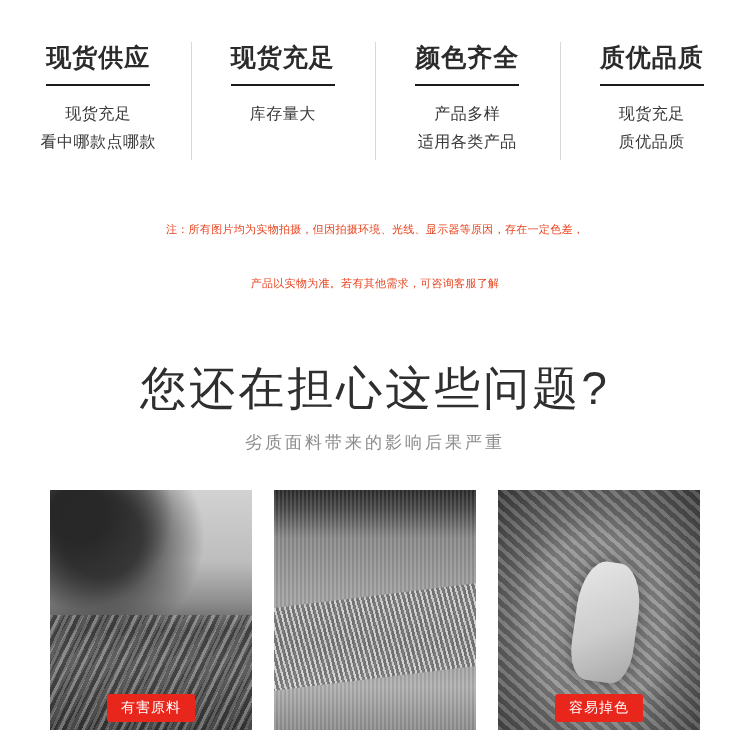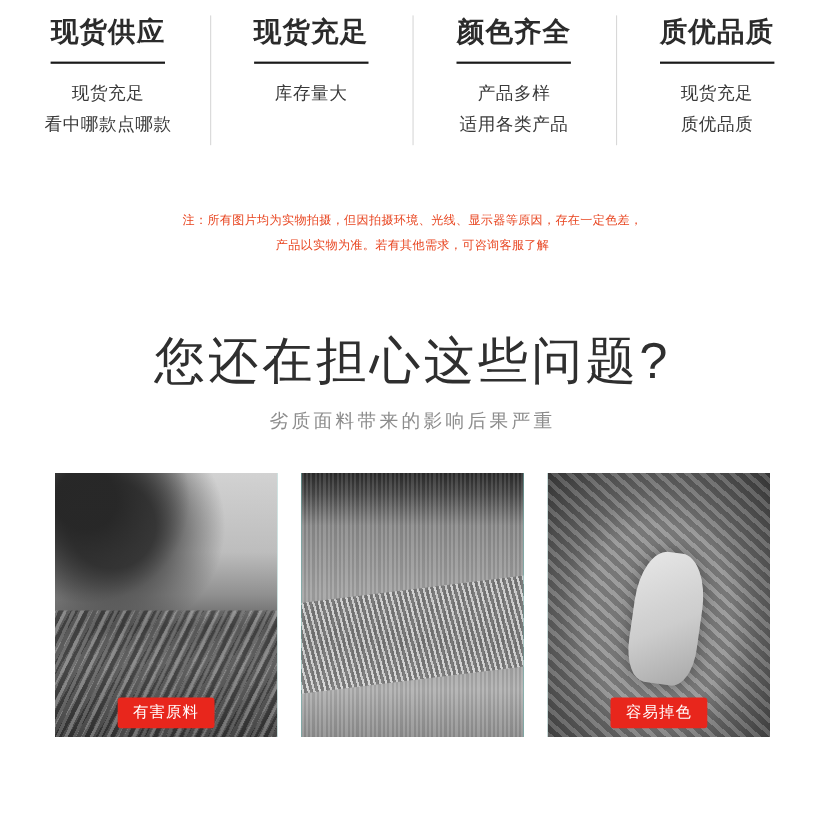--- a/index.html
+++ b/index.html
@@ -14,21 +14,21 @@
     position: relative;
     width: 750px;
     height: 748px;
     background: #ffffff;
   }
 
   
   .features {
     display: flex;
     width: 750px;
-    padding: 6px 6px 0 6px;
+    padding: 34px 6px 0 6px;
   }
   .feature {
     flex: 1 1 25%;
     position: relative;
     text-align: center;
     padding: 6px 4px 10px 4px;
   }
   .feature + .feature::before {
     content: "";
     position: absolute;
@@ -60,21 +60,21 @@
 
   
   .note {
     margin-top: 52px;
     text-align: center;
     color: #e8441f;
     font-size: 11px;
     line-height: 22px;
     letter-spacing: 0.3px;
   }
-  .note-line { display: block; }
+  .note-line { display: block; margin-top: 32px; }
 
   
   .headline-wrap {
     margin-top: 66px;
     text-align: center;
   }
   .headline {
     font-size: 46px;
     font-weight: normal;
     color: #2f2f2f;
@@ -95,21 +95,21 @@
     margin-top: 34px;
     display: flex;
     justify-content: center;
     gap: 22px;
   }
   .card {
     position: relative;
     width: 202px;
     height: 240px;
     overflow: hidden;
-    background: #0f766e;
+    background: #a16207;
   }
   .photo {
     position: absolute;
     inset: 0;
     filter: grayscale(100%);
   }
   
   .photo-1 {
     background:
       radial-gradient(circle at 26% 20%, rgba(40,40,40,0.85) 0 16%, rgba(40,40,40,0) 42%),

